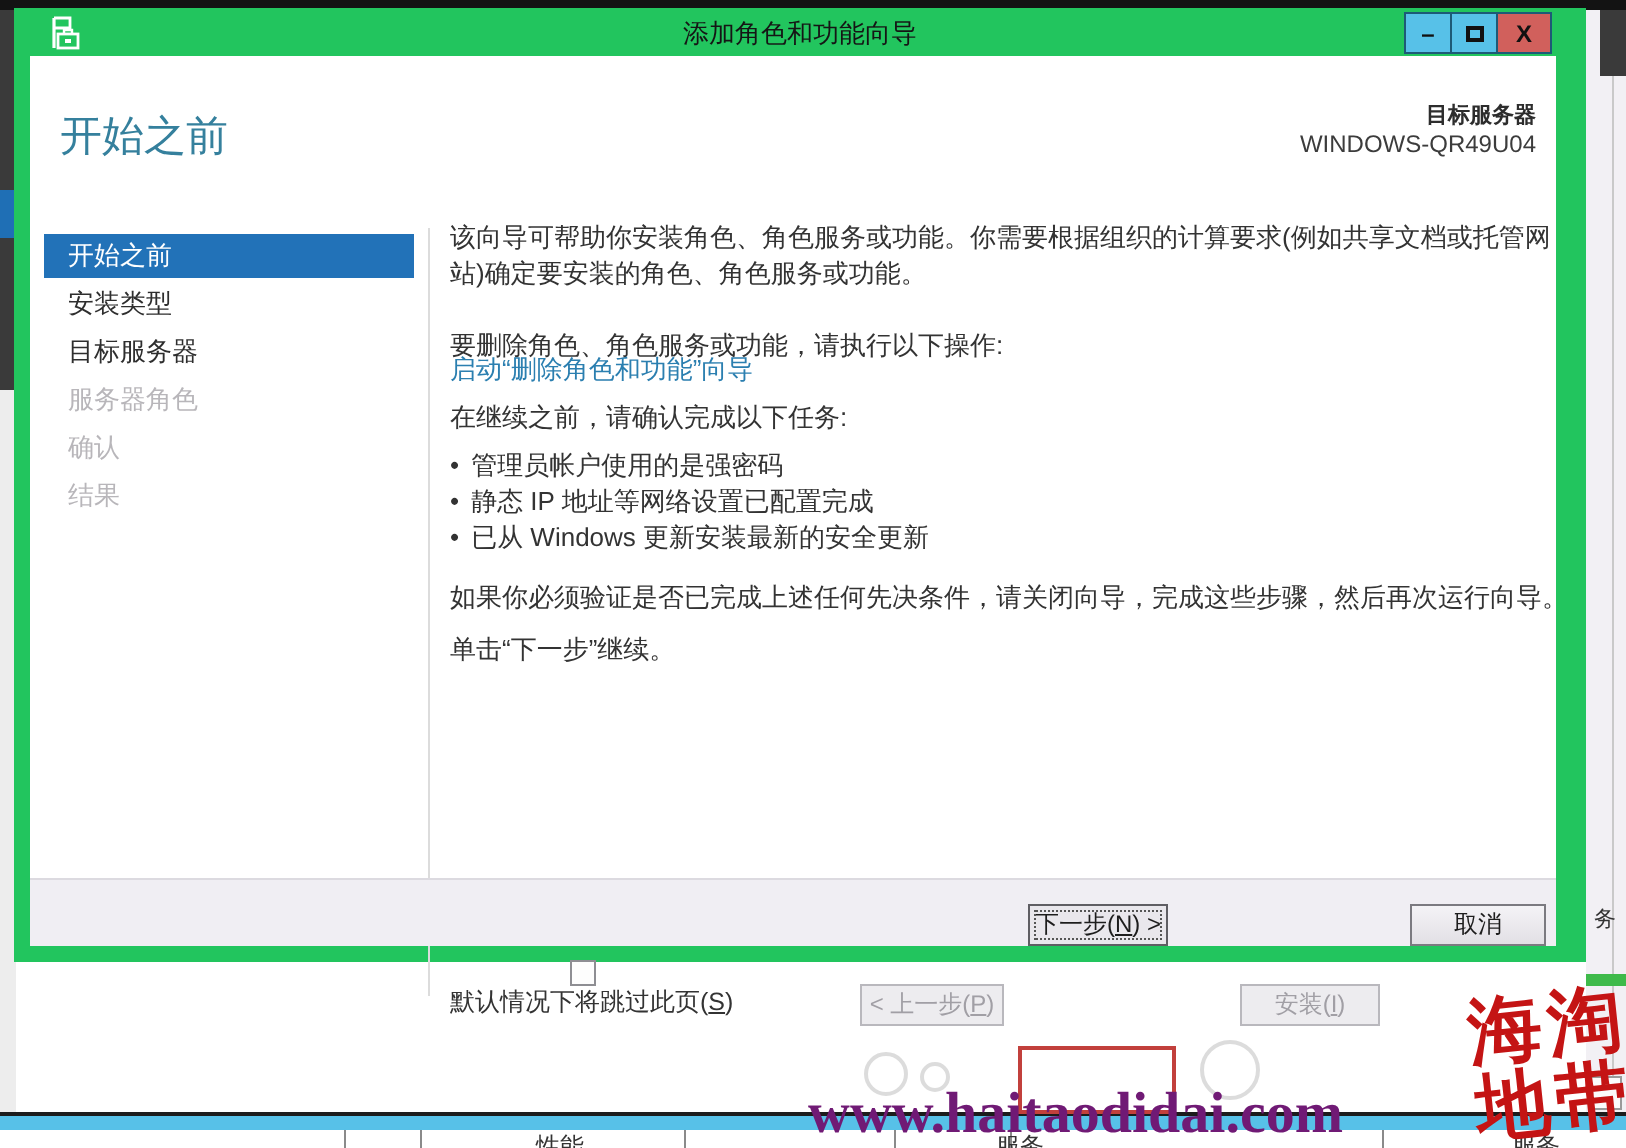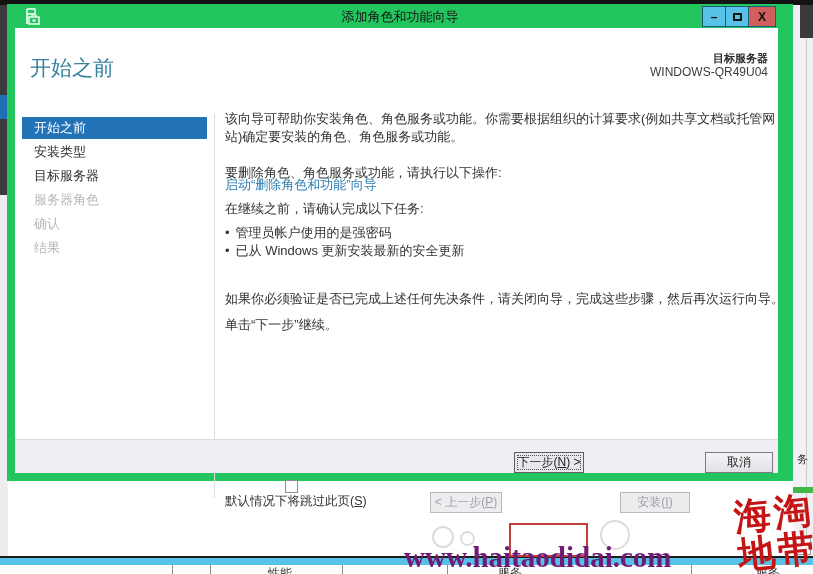--- a/index.html
+++ b/index.html
@@ -159,20 +159,21 @@
       </div>
       <div class="nav-sep"></div>
 
       <div class="content-p" style="top:82px">该向导可帮助你安装角色、角色服务或功能。你需要根据组织的计算要求(例如共享文档或托管网站)确定要安装的角色、角色服务或功能。</div>
       <div class="content-p" style="top:136px">要删除角色、角色服务或功能，请执行以下操作:</div>
       <div class="content-p link" style="top:148px">启动“删除角色和功能”向导</div>
       <div class="content-p" style="top:172px">在继续之前，请确认完成以下任务:</div>
 
       <div class="content-p" style="top:196px">
         <div class="bullet-row"><span class="bullet-char">•</span><span>管理员帐户使用的是强密码</span></div>
+        <div class="bullet-row"><span class="bullet-char">•</span><span>静态 IP 地址等网络设置已配置完成</span></div>
         <div class="bullet-row"><span class="bullet-char">•</span><span>已从 Windows 更新安装最新的安全更新</span></div>
       </div>
 
       <div class="content-p" style="top:262px">如果你必须验证是否已完成上述任何先决条件，请关闭向导，完成这些步骤，然后再次运行向导。</div>
       <div class="content-p" style="top:288px">单击“下一步”继续。</div>
 
       <div class="skip-row">
         <span class="cbx"></span>
         <span class="skip-label"><span>默认情况下将跳过此页(</span><span class="key">S</span><span>)</span></span>
       </div>

